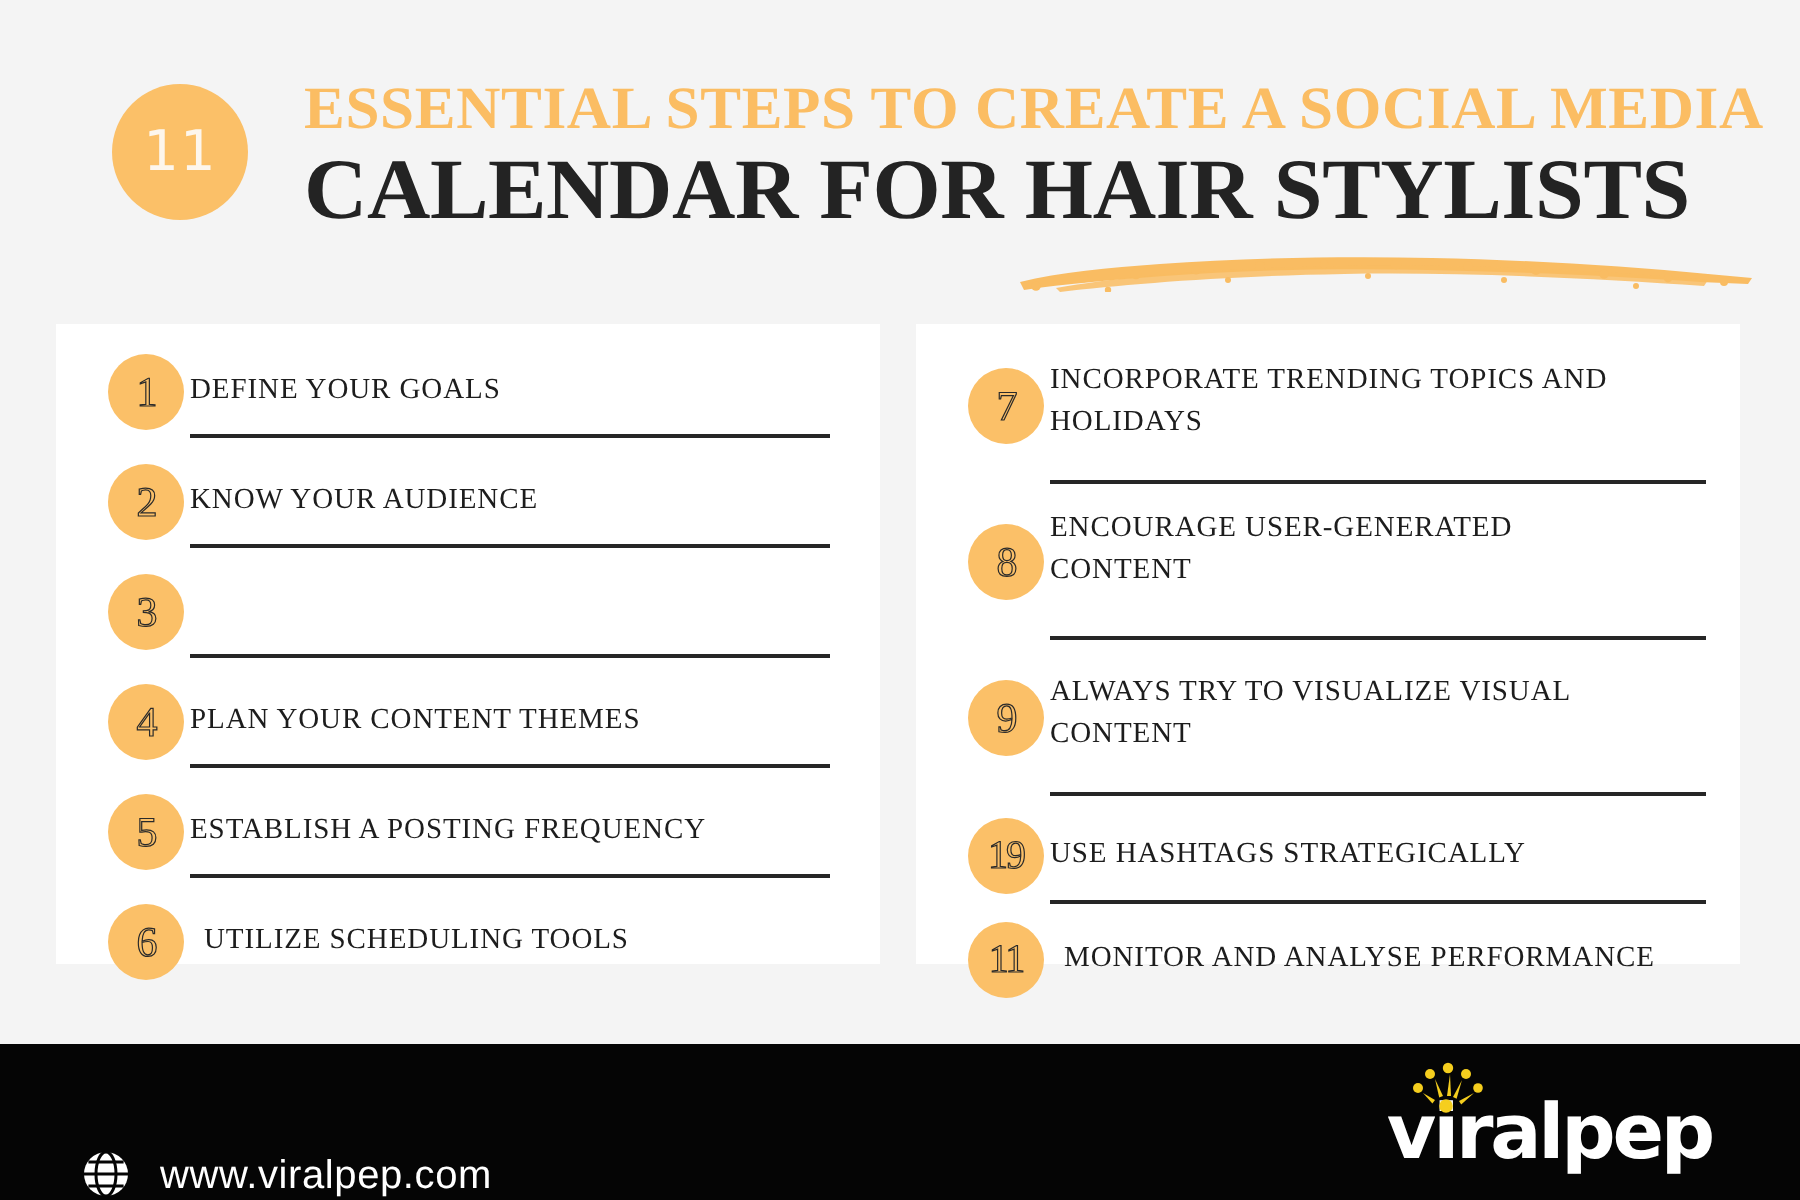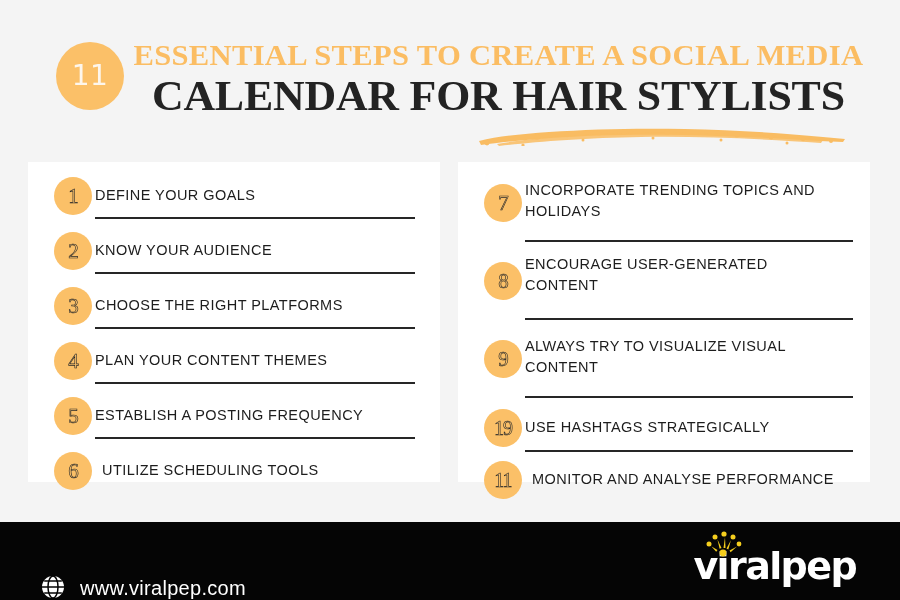--- a/index.html
+++ b/index.html
@@ -28,23 +28,22 @@
   #badge-number {
     font-family:"DejaVu Sans", sans-serif;
     font-size:28px;
     font-weight:400;
     color:#fdf6ec;
     letter-spacing:0.5px;
     line-height:1;
   }
   #title-block {
     position:absolute;
-    left:121px; top:40px;
+    left:152px; top:40px;
     width:740px;
-    text-align:center;
   }
   #title-line1 {
     font-family:"Liberation Serif", serif;
     font-weight:700;
     font-size:30px;
     letter-spacing:0.3px;
     color:#fbbd63;
     line-height:1.0;
     white-space:nowrap;
     transform:scaleX(1.02);
@@ -109,21 +108,21 @@
     color:#2a2a2a;
     line-height:1;
     letter-spacing:-1px;
     -webkit-text-stroke:0.6px #2a2a2a;
     color:transparent;
   }
   .item-text {
     position:absolute;
     left:67px;
     right:24px;
-    font-family:Liberation Sans, sans-serif;
+    font-family:Liberation Serif, serif;
     font-size:14.5px;
     font-weight:400;
     letter-spacing:0.45px;
     color:#1d1d1d;
     line-height:1.48;
     text-transform:uppercase;
   }
   .item-text.indent { left:74px; }
 
   .divider {
@@ -229,21 +228,20 @@
         <span>2</span>
       </div>
       <div class="item-text">KNOW YOUR AUDIENCE</div>
     </div>
     <div class="divider" style="left:67px;width:320px;top:110px"></div>
 
     <div class="item" style="top:120px;height:48px">
       <div class="num-circle">
         <span>3</span>
       </div>
-      <div class="item-text">CHOOSE THE RIGHT PLATFORMS</div>
     </div>
     <div class="divider" style="left:67px;width:320px;top:165px"></div>
 
     <div class="item" style="top:175px;height:48px">
       <div class="num-circle">
         <span>4</span>
       </div>
       <div class="item-text">PLAN YOUR CONTENT THEMES</div>
     </div>
     <div class="divider" style="left:67px;width:320px;top:220px"></div>

